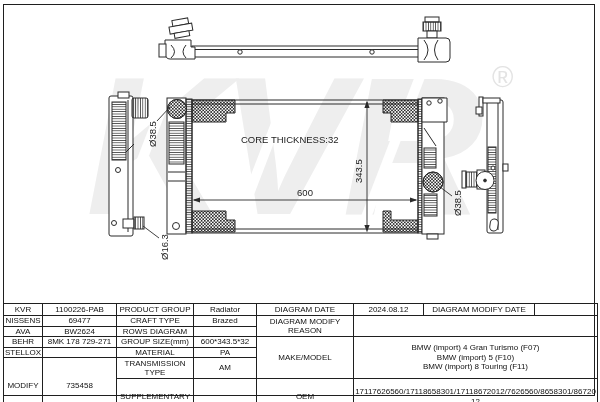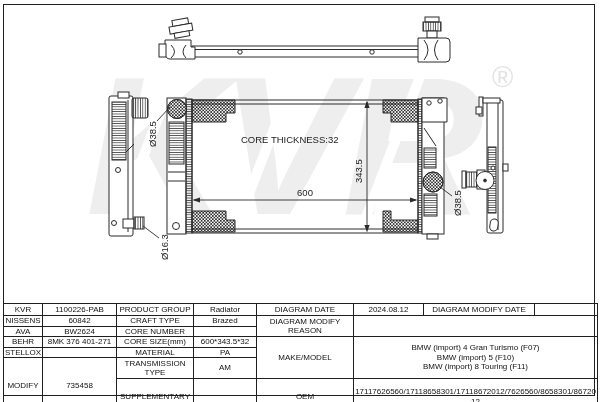--- a/index.html
+++ b/index.html
@@ -172,36 +172,36 @@
     <td>1100226-PAB</td>
     <td>PRODUCT GROUP</td>
     <td>Radiator</td>
     <td>DIAGRAM DATE</td>
     <td>2024.08.12</td>
     <td>DIAGRAM MODIFY DATE</td>
     <td></td>
   </tr>
   <tr style="height:10px">
     <td>NISSENS</td>
-    <td>60842</td>
+    <td>69477</td>
     <td>CRAFT TYPE</td>
     <td>Brazed</td>
     <td rowspan="2">DIAGRAM MODIFY REASON</td>
     <td rowspan="2" colspan="3"></td>
   </tr>
   <tr style="height:10px">
     <td>AVA</td>
     <td>BW2624</td>
-    <td>CORE NUMBER</td>
+    <td>ROWS DIAGRAM</td>
     <td></td>
   </tr>
   <tr style="height:10px">
     <td>BEHR</td>
-    <td>8MK 376 401-271</td>
-    <td>CORE SIZE(mm)</td>
+    <td>8MK 178 729-271</td>
+    <td>GROUP SIZE(mm)</td>
     <td>600*343.5*32</td>
     <td rowspan="3">MAKE/MODEL</td>
     <td rowspan="3" colspan="3">
       <div>BMW (import) 4 Gran Turismo (F07)</div>
       <div>BMW (import) 5 (F10)</div>
       <div>BMW (import) 8 Touring (F11)</div>
     </td>
   </tr>
   <tr style="height:10px">
     <td>STELLOX</td>

